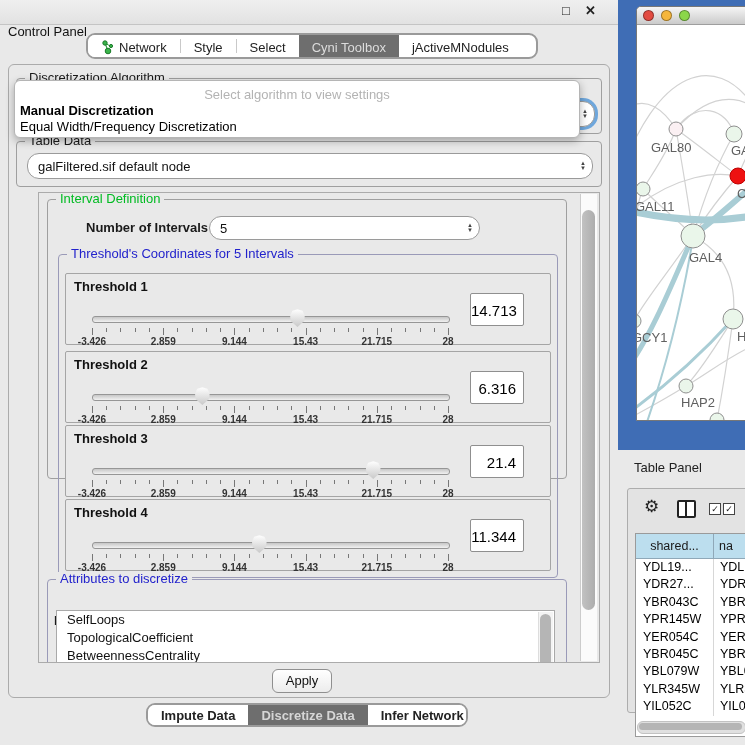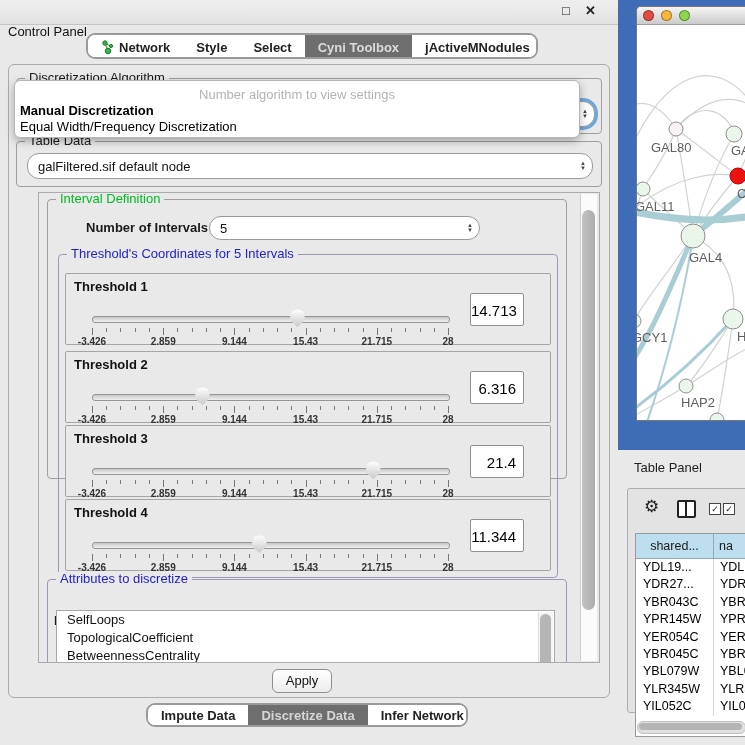--- a/index.html
+++ b/index.html
@@ -7,21 +7,21 @@
   .screen{position:relative;width:745px;height:745px;background:#e9e9e9;overflow:hidden;font-size:13px;color:#1a1a1a;}
   .abs{position:absolute;}
 
   
   .titlebar{left:0;top:0;width:618px;height:24px;background:linear-gradient(#efefef,#e2e2e2);border-bottom:1px solid #c4c4c4;}
   .titlebar .title{position:absolute;left:8px;top:4px;font-size:13px;color:#111;margin-top:20px;}
   .winbtn{position:absolute;top:3px;font-weight:700;font-size:13px;color:#222;cursor:default;}
 
   
   .tabbar{left:86px;top:33px;width:452px;height:26px;background:#fff;border:2px solid #9a9a9a;border-radius:9px;display:flex;align-items:stretch;overflow:hidden;box-sizing:border-box;}
-  .tab{display:flex;align-items:center;padding:12px 13px;font-weight:700;font-size:13px;color:#222;background:#fff;white-space:nowrap;text-align:right;}
+  .tab{display:flex;align-items:center;padding:12px 13px;font-weight:400;font-size:13px;color:#222;background:#fff;white-space:nowrap;text-align:right;}
   .tab.selected{background:#6e6e6e;color:#dcdcdc;}
   .tabsep{width:1px;background:#c9c9c9;margin:4px 0;}
   .neticon{width:12px;height:15px;margin-right:6px;}
 
   
   .outerbox{left:8px;top:64px;width:602px;height:634px;border:1px solid #ababab;border-radius:6px;background:#e9e9e9;box-sizing:border-box;}
 
   
   .group{position:absolute;border:1px solid #9f9f9f;border-radius:4px;box-sizing:border-box;}
   .legend{position:absolute;top:-8px;left:8px;background:#e9e9e9;padding:0 4px;font-size:13px;line-height:14px;white-space:nowrap;}
@@ -141,21 +141,21 @@
     <div class="combo focusring" style="left:10px;top:22px;width:568px;height:26px;">
       <span class="val"></span>
       <span class="spin">
           <span>▲</span>
           <span>▼</span>
         </span>
     </div>
   </div>
 
   <div class="abs popup">
-    <div class="ph">Number algorithm to view settings</div>
+    <div class="ph">Select algorithm to view settings</div>
     <div class="opt1">Manual Discretization</div>
     <div class="opt2">Equal Width/Frequency Discretization</div>
   </div>
 
   <div class="group" style="left:16px;top:141px;width:586px;height:46px;">
     <span class="legend">Table Data</span>
     <div class="combo" style="left:10px;top:11px;width:566px;height:26px;">
       <span class="val">galFiltered.sif default node</span>
       <span class="spin">
           <span>▲</span>

